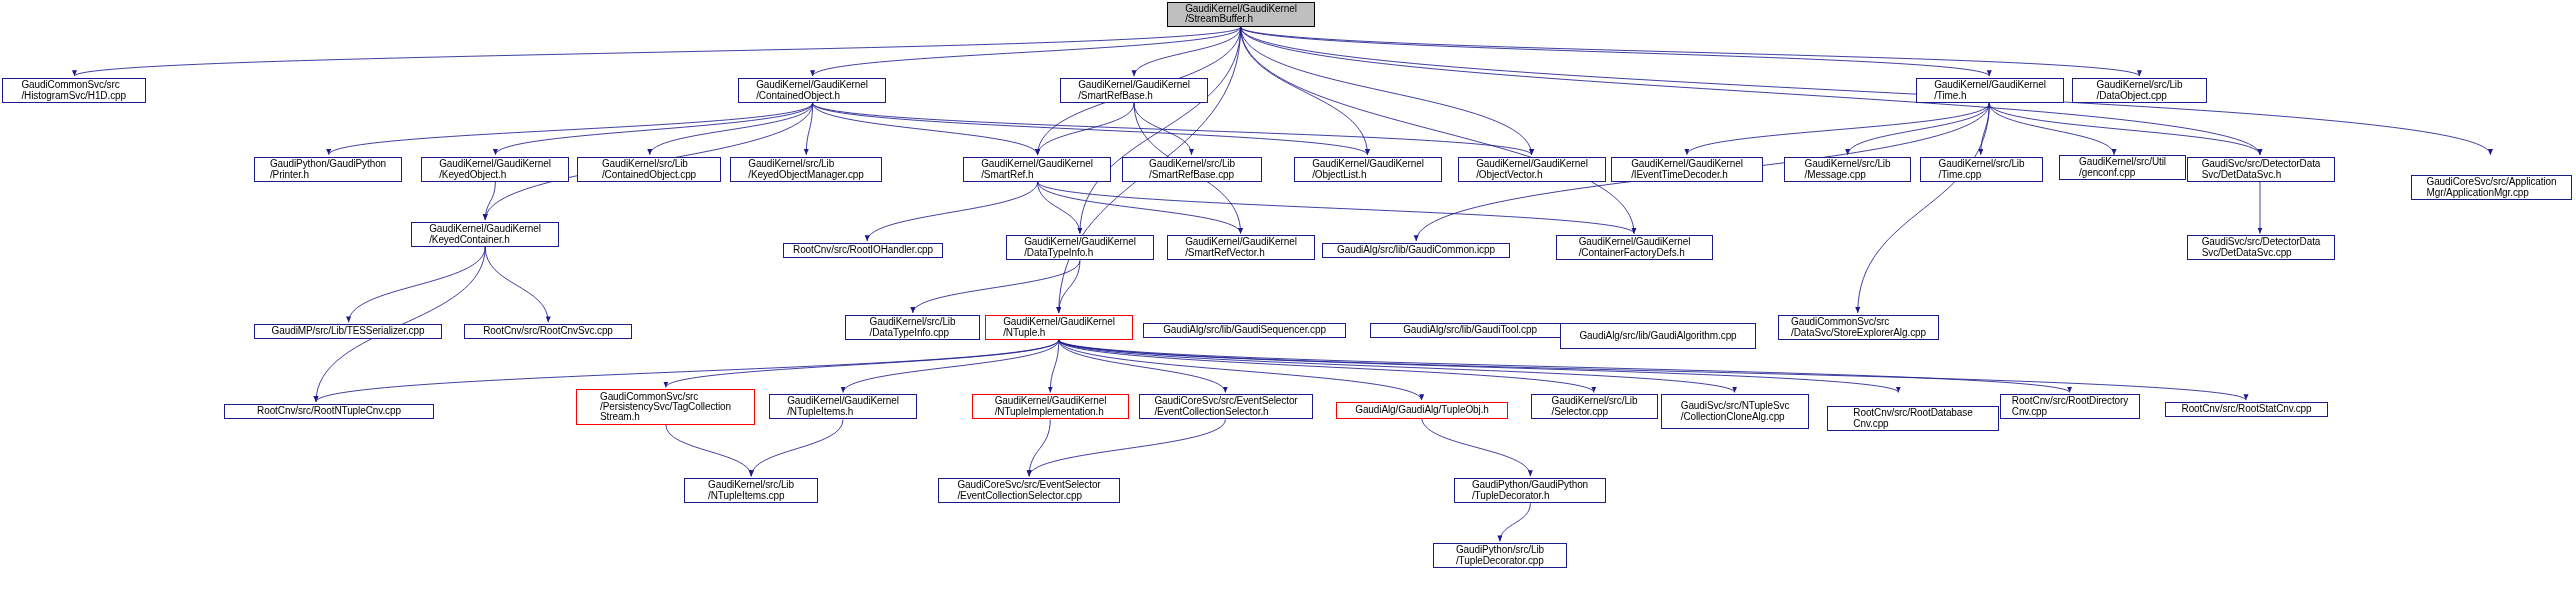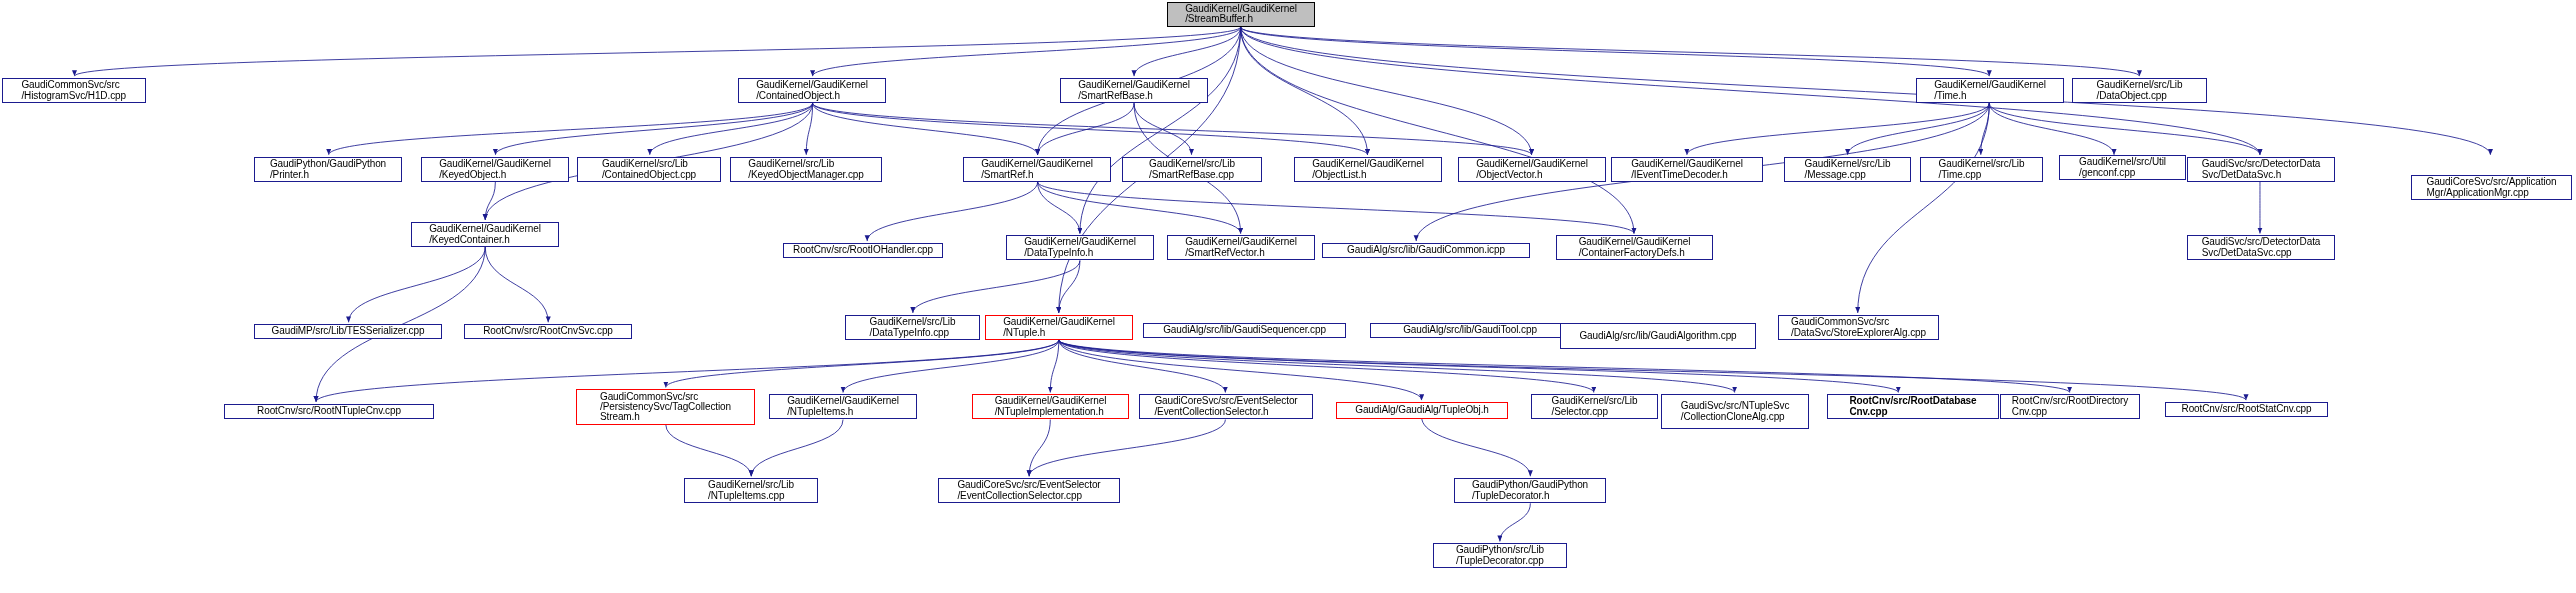--- a/index.html
+++ b/index.html
@@ -160,21 +160,21 @@
 Svc/DetDataSvc.h</div>
       <div class="node" style="left: 2411px; top: 157px; width: 161px; height: 25.4px; margin-top: 18px;">GaudiCoreSvc/src/Application
 Mgr/ApplicationMgr.cpp</div>
       <div class="node" style="left: 411px; top: 222px; width: 148px; height: 25.4px;">GaudiKernel/GaudiKernel
 /KeyedContainer.h</div>
       <div class="node" style="left: 783px; top: 243px; width: 160px; height: 15.2px;">RootCnv/src/RootIOHandler.cpp</div>
       <div class="node" style="left: 1006px; top: 235px; width: 148px; height: 25.4px;">GaudiKernel/GaudiKernel
 /DataTypeInfo.h</div>
       <div class="node" style="left: 1167px; top: 235px; width: 148px; height: 25.4px;">GaudiKernel/GaudiKernel
 /SmartRefVector.h</div>
-      <div class="node" style="left: 1322px; top: 243px; width: 208px; height: 15.2px;">GaudiAlg/src/lib/GaudiCommon.icpp</div>
+      <div class="node" style="left: 1322px; top: 243px; width: 188px; height: 15.2px;">GaudiAlg/src/lib/GaudiCommon.icpp</div>
       <div class="node" style="left: 1556px; top: 235px; width: 157px; height: 25.4px;">GaudiKernel/GaudiKernel
 /ContainerFactoryDefs.h</div>
       <div class="node" style="left: 2187px; top: 235px; width: 148px; height: 25.4px;">GaudiSvc/src/DetectorData
 Svc/DetDataSvc.cpp</div>
       <div class="node" style="left: 254px; top: 324px; width: 188px; height: 15.2px;">GaudiMP/src/Lib/TESSerializer.cpp</div>
       <div class="node" style="left: 464px; top: 324px; width: 168px; height: 15.2px;">RootCnv/src/RootCnvSvc.cpp</div>
       <div class="node" style="left: 845px; top: 315px; width: 135px; height: 25.4px;">GaudiKernel/src/Lib
 /DataTypeInfo.cpp</div>
       <div class="node hl" style="left: 985px; top: 315px; width: 148px; height: 25.4px;">GaudiKernel/GaudiKernel
 /NTuple.h</div>
@@ -191,21 +191,21 @@
 /NTupleItems.h</div>
       <div class="node hl" style="left: 972px; top: 394px; width: 157px; height: 25.4px;">GaudiKernel/GaudiKernel
 /NTupleImplementation.h</div>
       <div class="node" style="left: 1139px; top: 394px; width: 174px; height: 25.4px;">GaudiCoreSvc/src/EventSelector
 /EventCollectionSelector.h</div>
       <div class="node hl" style="left: 1336px; top: 402px; width: 172px; height: 17px;">GaudiAlg/GaudiAlg/TupleObj.h</div>
       <div class="node" style="left: 1531px; top: 394px; width: 127px; height: 25.4px;">GaudiKernel/src/Lib
 /Selector.cpp</div>
       <div class="node" style="left: 1661px; top: 394px; width: 148px; height: 35px;">GaudiSvc/src/NTupleSvc
 /CollectionCloneAlg.cpp</div>
-      <div class="node" style="left: 1827px; top: 394px; width: 172px; height: 25.4px; font-weight: bold;">RootCnv/src/RootDatabase
+      <div class="node" style="left: 1827px; top: 406px; width: 172px; height: 25.4px;">RootCnv/src/RootDatabase
 Cnv.cpp</div>
       <div class="node" style="left: 2000px; top: 394px; width: 140px; height: 25.4px;">RootCnv/src/RootDirectory
 Cnv.cpp</div>
       <div class="node" style="left: 2165px; top: 402px; width: 163px; height: 15.2px;">RootCnv/src/RootStatCnv.cpp</div>
       <div class="node" style="left: 684px; top: 478px; width: 134px; height: 25.4px;">GaudiKernel/src/Lib
 /NTupleItems.cpp</div>
       <div class="node" style="left: 938px; top: 478px; width: 182px; height: 25.4px;">GaudiCoreSvc/src/EventSelector
 /EventCollectionSelector.cpp</div>
       <div class="node" style="left: 1454px; top: 478px; width: 152px; height: 25.4px;">GaudiPython/GaudiPython
 /TupleDecorator.h</div>

